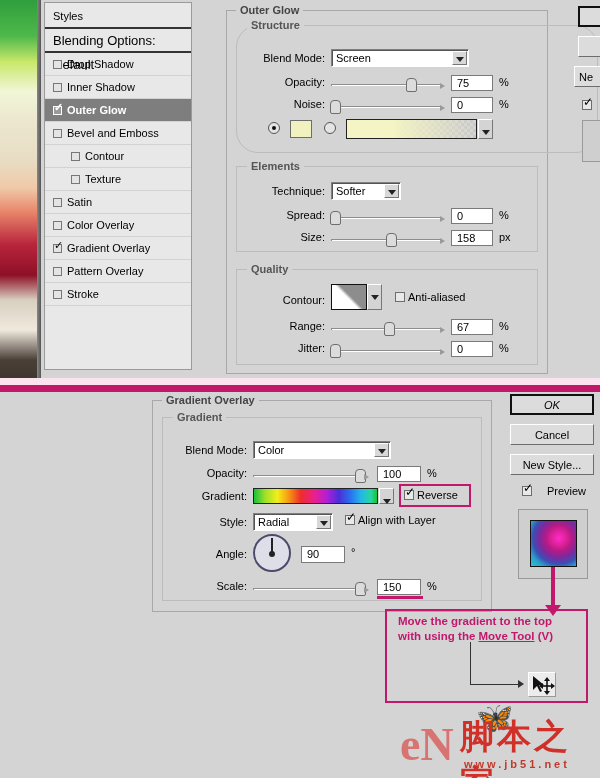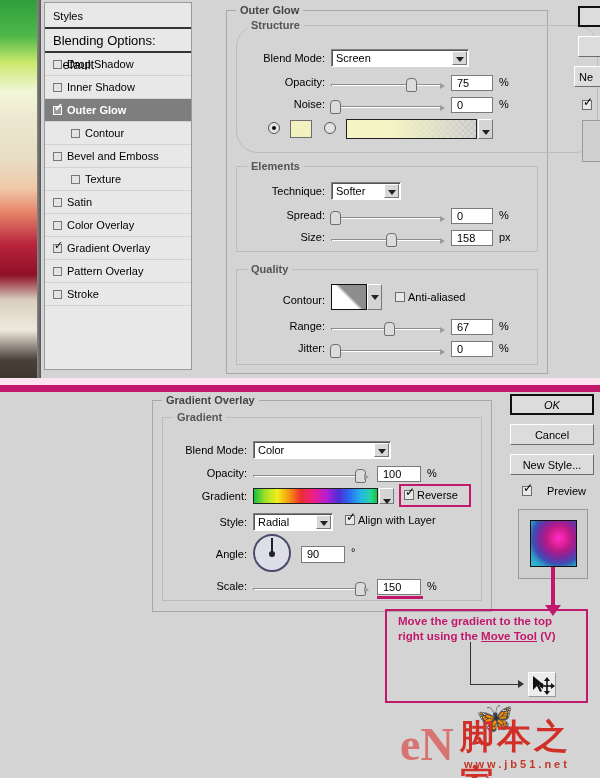--- a/index.html
+++ b/index.html
@@ -173,27 +173,27 @@
           <span>Drop Shadow</span>
         </div>
         <div class="style-row">
           <span class="cb"></span>
           <span>Inner Shadow</span>
         </div>
         <div class="style-row sel">
           <span class="cb on"></span>
           <span>Outer Glow</span>
         </div>
+        <div class="style-row">
+          <span class="cb"></span>
+          <span>Bevel and Emboss</span>
+        </div>
         <div class="style-row indent">
           <span class="cb"></span>
           <span>Contour</span>
-        </div>
-        <div class="style-row">
-          <span class="cb"></span>
-          <span>Bevel and Emboss</span>
         </div>
         <div class="style-row indent">
           <span class="cb"></span>
           <span>Texture</span>
         </div>
         <div class="style-row">
           <span class="cb"></span>
           <span>Satin</span>
         </div>
         <div class="style-row">
@@ -406,21 +406,21 @@
 
   <div id="preview-thumb-frame" style="left:518px; top:117px; width:70px; height:70px;"></div>
   <div id="preview-thumb" style="left:530px; top:128px; width:47px; height:47px;"></div>
 
   <div class="anno-arrow-v" style="left:551px; top:175px; height:40px;"></div>
   <div class="anno-head-d" style="left:545px; top:213px;"></div>
 
   <div class="anno-box" style="left:385px; top:217px; width:203px; height:94px;"></div>
   <div class="anno-text" style="left:398px; top:222px; width:190px;">
     <span>Move the gradient to the top</span><br>
-    <span>right using the </span><span style="text-decoration:underline;">Move Tool</span><span> (V)</span>
+    <span>with using the </span><span style="text-decoration:underline;">Move Tool</span><span> (V)</span>
   </div>
 
   <div class="thin-line-v" style="left:470px; top:250px; height:42px;"></div>
   <div class="thin-arrow-h" style="left:470px; top:292px; width:48px;"></div>
   <div class="thin-arrow-head" style="left:518px; top:288px;"></div>
 
   <div id="move-tool-icon" style="left:528px; top:280px;">
     <svg width="26" height="23" viewBox="0 0 26 23">
       <polygon points="4,3 4,17 8,13 11,19 13,18 10,12 15,12" fill="#111"></polygon>
       <g stroke="#111" stroke-width="1.6" fill="none">

